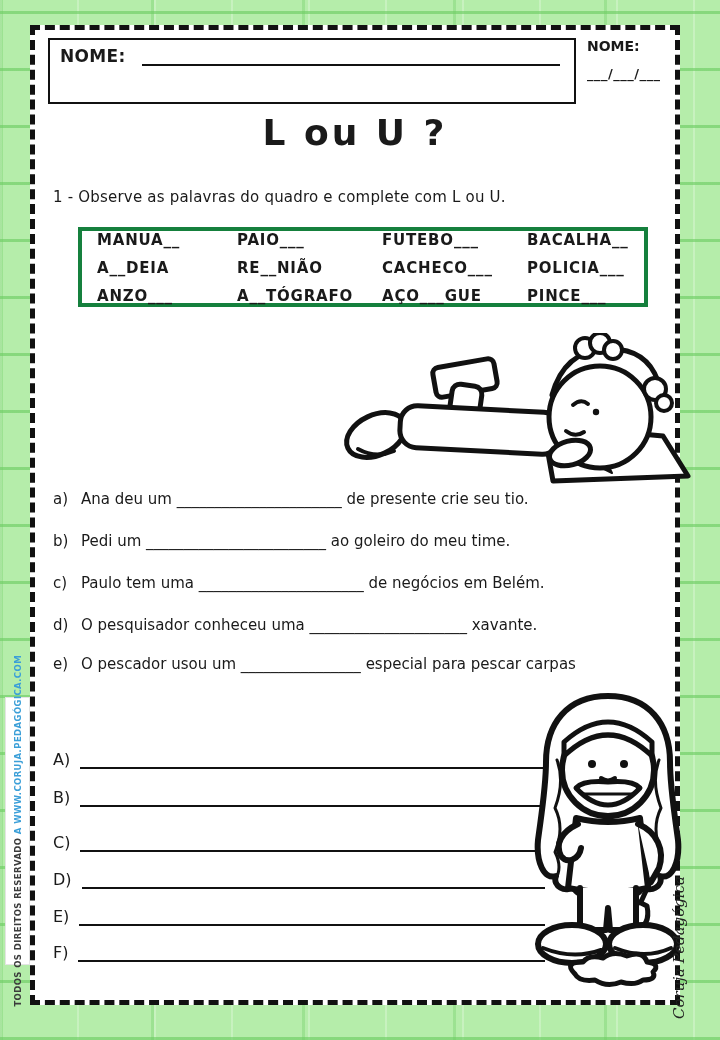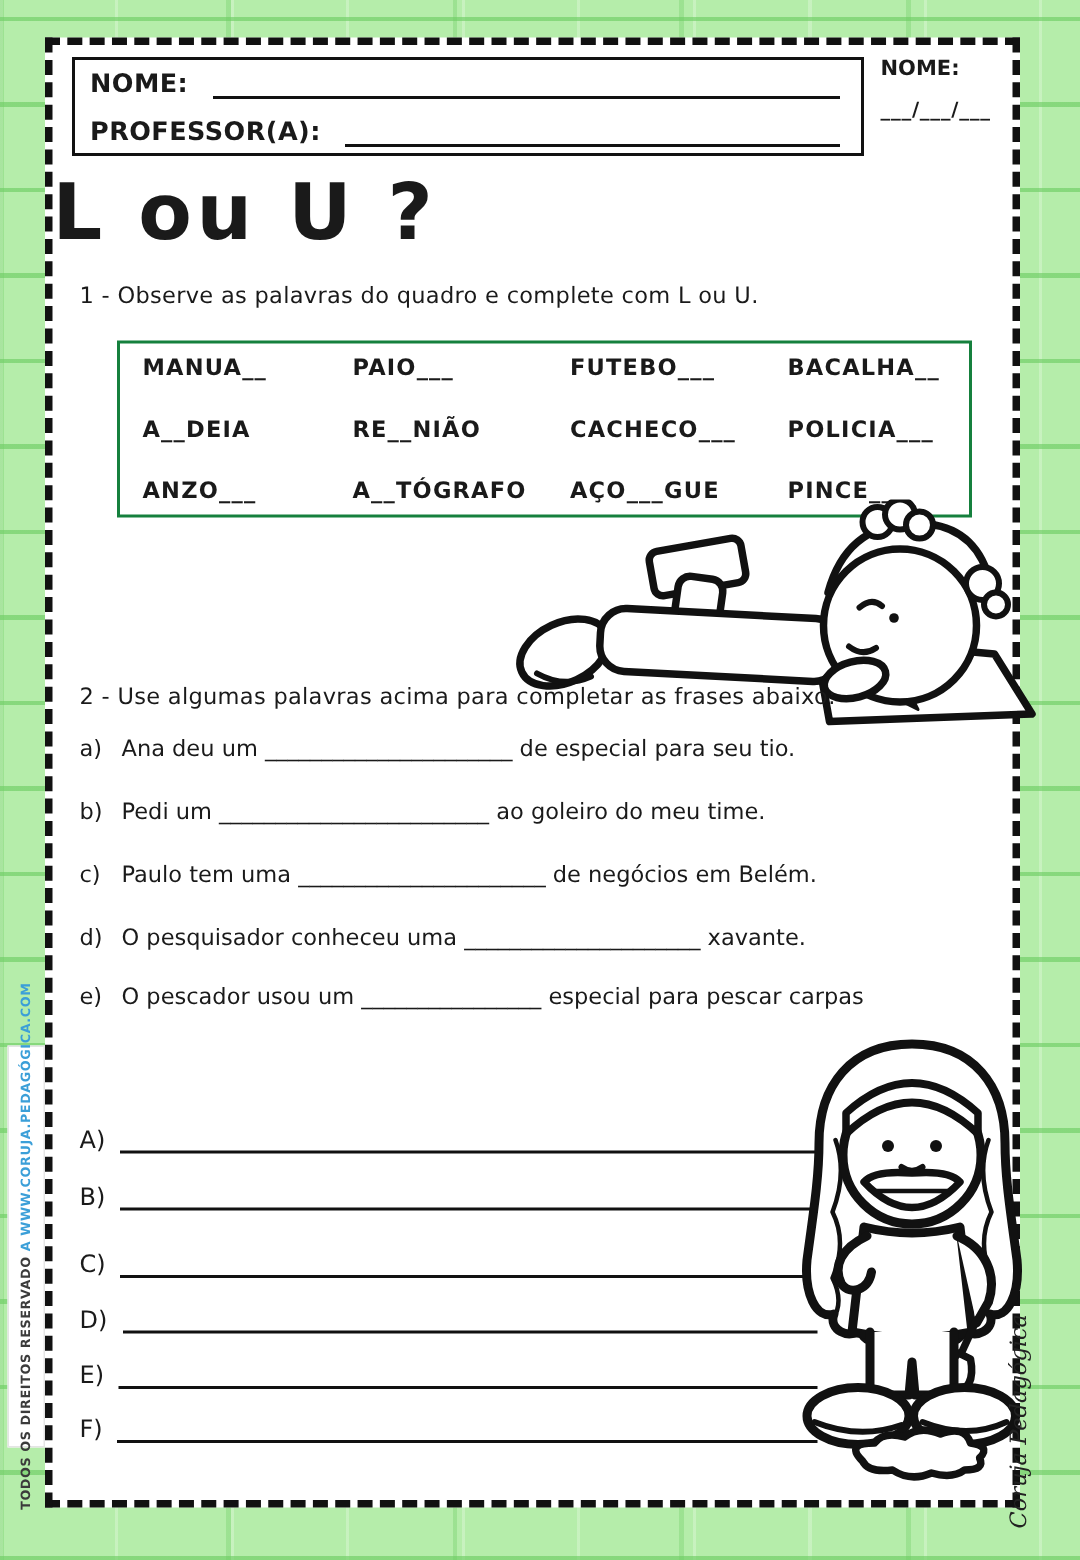--- a/index.html
+++ b/index.html
@@ -20,28 +20,28 @@
   }
   .abs { position:absolute; }
 
   
   .header-box { left:13px; top:8px; width:528px; height:66px; border:2px solid #111; padding:6px 10px 4px 10px; display:flex; flex-direction:column; justify-content:space-between; }
   .hrow { display:flex; align-items:flex-end; font-size:17px; font-weight:600; letter-spacing:0.3px;gap:12px; }
   .hline { flex:1; border-bottom:2px solid #111; height:20px; margin-left:4px; margin-right:4px; }
   .date-block { left:552px; top:8px; width:92px; font-size:14px; font-weight:600; }
   .date-line { font-size:13px; margin-top:12px; letter-spacing:0.5px; }
 
-  .title { top:82px; left:0; width:100%; font-size:52px; font-weight:700; letter-spacing:3px; }
+  .title { top:82px; left:0; width:100%; text-align:center; font-size:36px; font-weight:700; letter-spacing:3px; }
 
   .instr { font-size:15px; letter-spacing:0.2px; white-space:nowrap; }
   .instr1 { left:18px; top:158px; }
   .instr2 { left:18px; top:425px; }
   .instr3 { left:18px; top:681px; }
 
-  .wordbox { left:43px; top:197px; width:570px; height:118px; border:2px solid #15803d;
+  .wordbox { left:43px; top:197px; width:570px; height:80px; border:4px solid #15803d;
     display:grid; grid-template-columns:140px 145px 145px 1fr; align-content:space-around;
     padding-left:15px; row-gap:10px; }
   .wordcell { font-size:15px; letter-spacing:0.8px; font-weight:600; white-space:nowrap; }
 
   .q2item { display:flex; gap:12px; font-size:15px; white-space:nowrap; }
   .q2label { min-width:16px; }
 
   .q3row { display:flex; align-items:flex-end; width:492px; left:18px; font-size:16px; }
   .q3line { flex:1; border-bottom:2px solid #111; height:18px; margin-left:10px; }
 
@@ -65,24 +65,20 @@
     font-family:"DejaVu Serif", serif; font-style:italic; font-size:15px; color:#222; }
 </style>
 </head>
 <body>
 
 <div class="page">
 
   <div class="abs header-box">
     <div class="hrow">
       <span>NOME:</span>
-      <span class="hline"></span>
-    </div>
-    <div class="hrow">
-      <span>PROFESSOR(A):</span>
       <span class="hline"></span>
     </div>
   </div>
   <div class="abs date-block">
     <div>NOME:</div>
     <div class="date-line">___/___/___</div>
   </div>
 
   <div class="abs title">L ou U ?</div>
 
@@ -119,24 +115,23 @@
       <circle cx="275" cy="17" r="9"></circle>
       <circle cx="317" cy="56" r="11"></circle>
       <circle cx="326" cy="70" r="8"></circle>
     </g>
     <path d="M235,72 q8,-7 15,-1" stroke-width="4"></path>
     <circle cx="258" cy="79" r="3.2" fill="#111" stroke="none"></circle>
     <path d="M228,98 q9,7 18,1" stroke-width="4"></path>
     <ellipse cx="232" cy="120" rx="21" ry="12" fill="#fff" transform="rotate(-15 232 120)"></ellipse>
   </svg>
 
-  <div class="abs instr instr2">2 - Use algumas palavras acima para completar as frases abaixo:</div>
   <div class="abs q2item" style="left:18px; top:460px;">
     <span class="q2label">a)</span>
-    <span>Ana deu um ______________________ de especial para seu tio.</span>
+    <span>Ana deu um ______________________ de presente crie seu tio.</span>
   </div>
   <div class="abs q2item" style="left:18px; top:502px;">
     <span class="q2label">b)</span>
     <span>Pedi um ________________________ ao goleiro do meu time.</span>
   </div>
   <div class="abs q2item" style="left:18px; top:544px;">
     <span class="q2label">c)</span>
     <span>Paulo tem uma ______________________ de negócios em Belém.</span>
   </div>
   <div class="abs q2item" style="left:18px; top:586px;">

